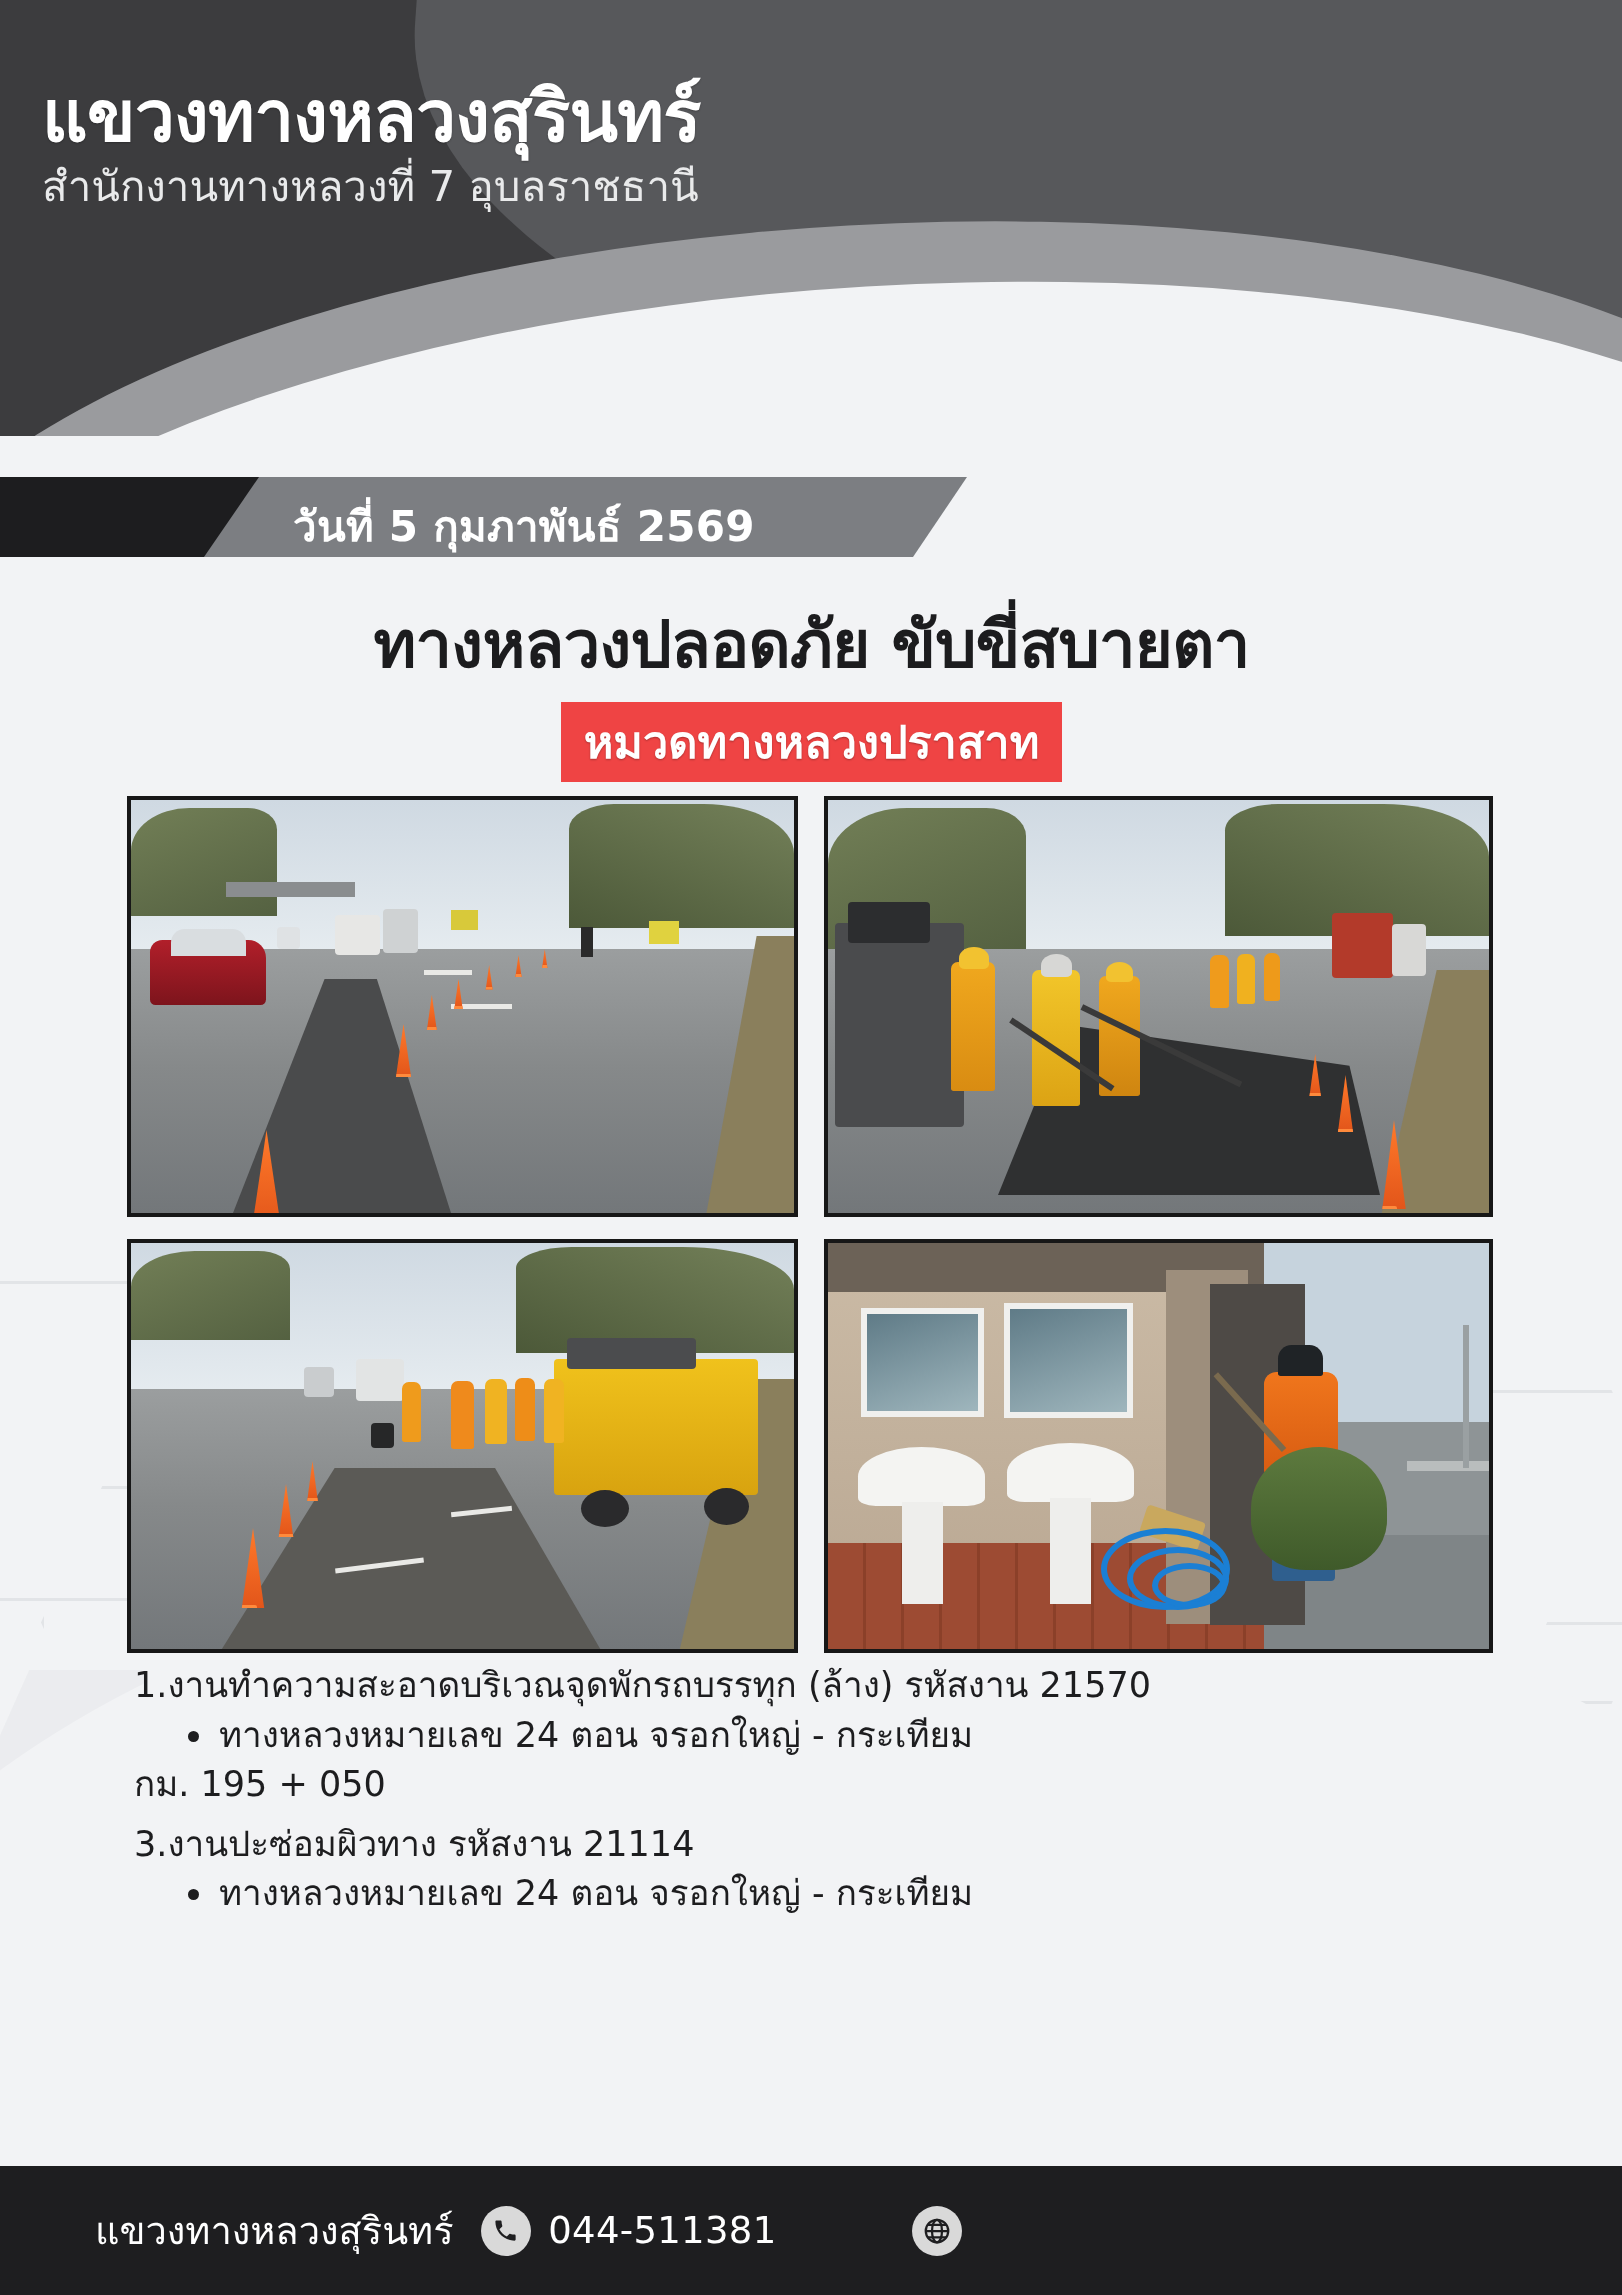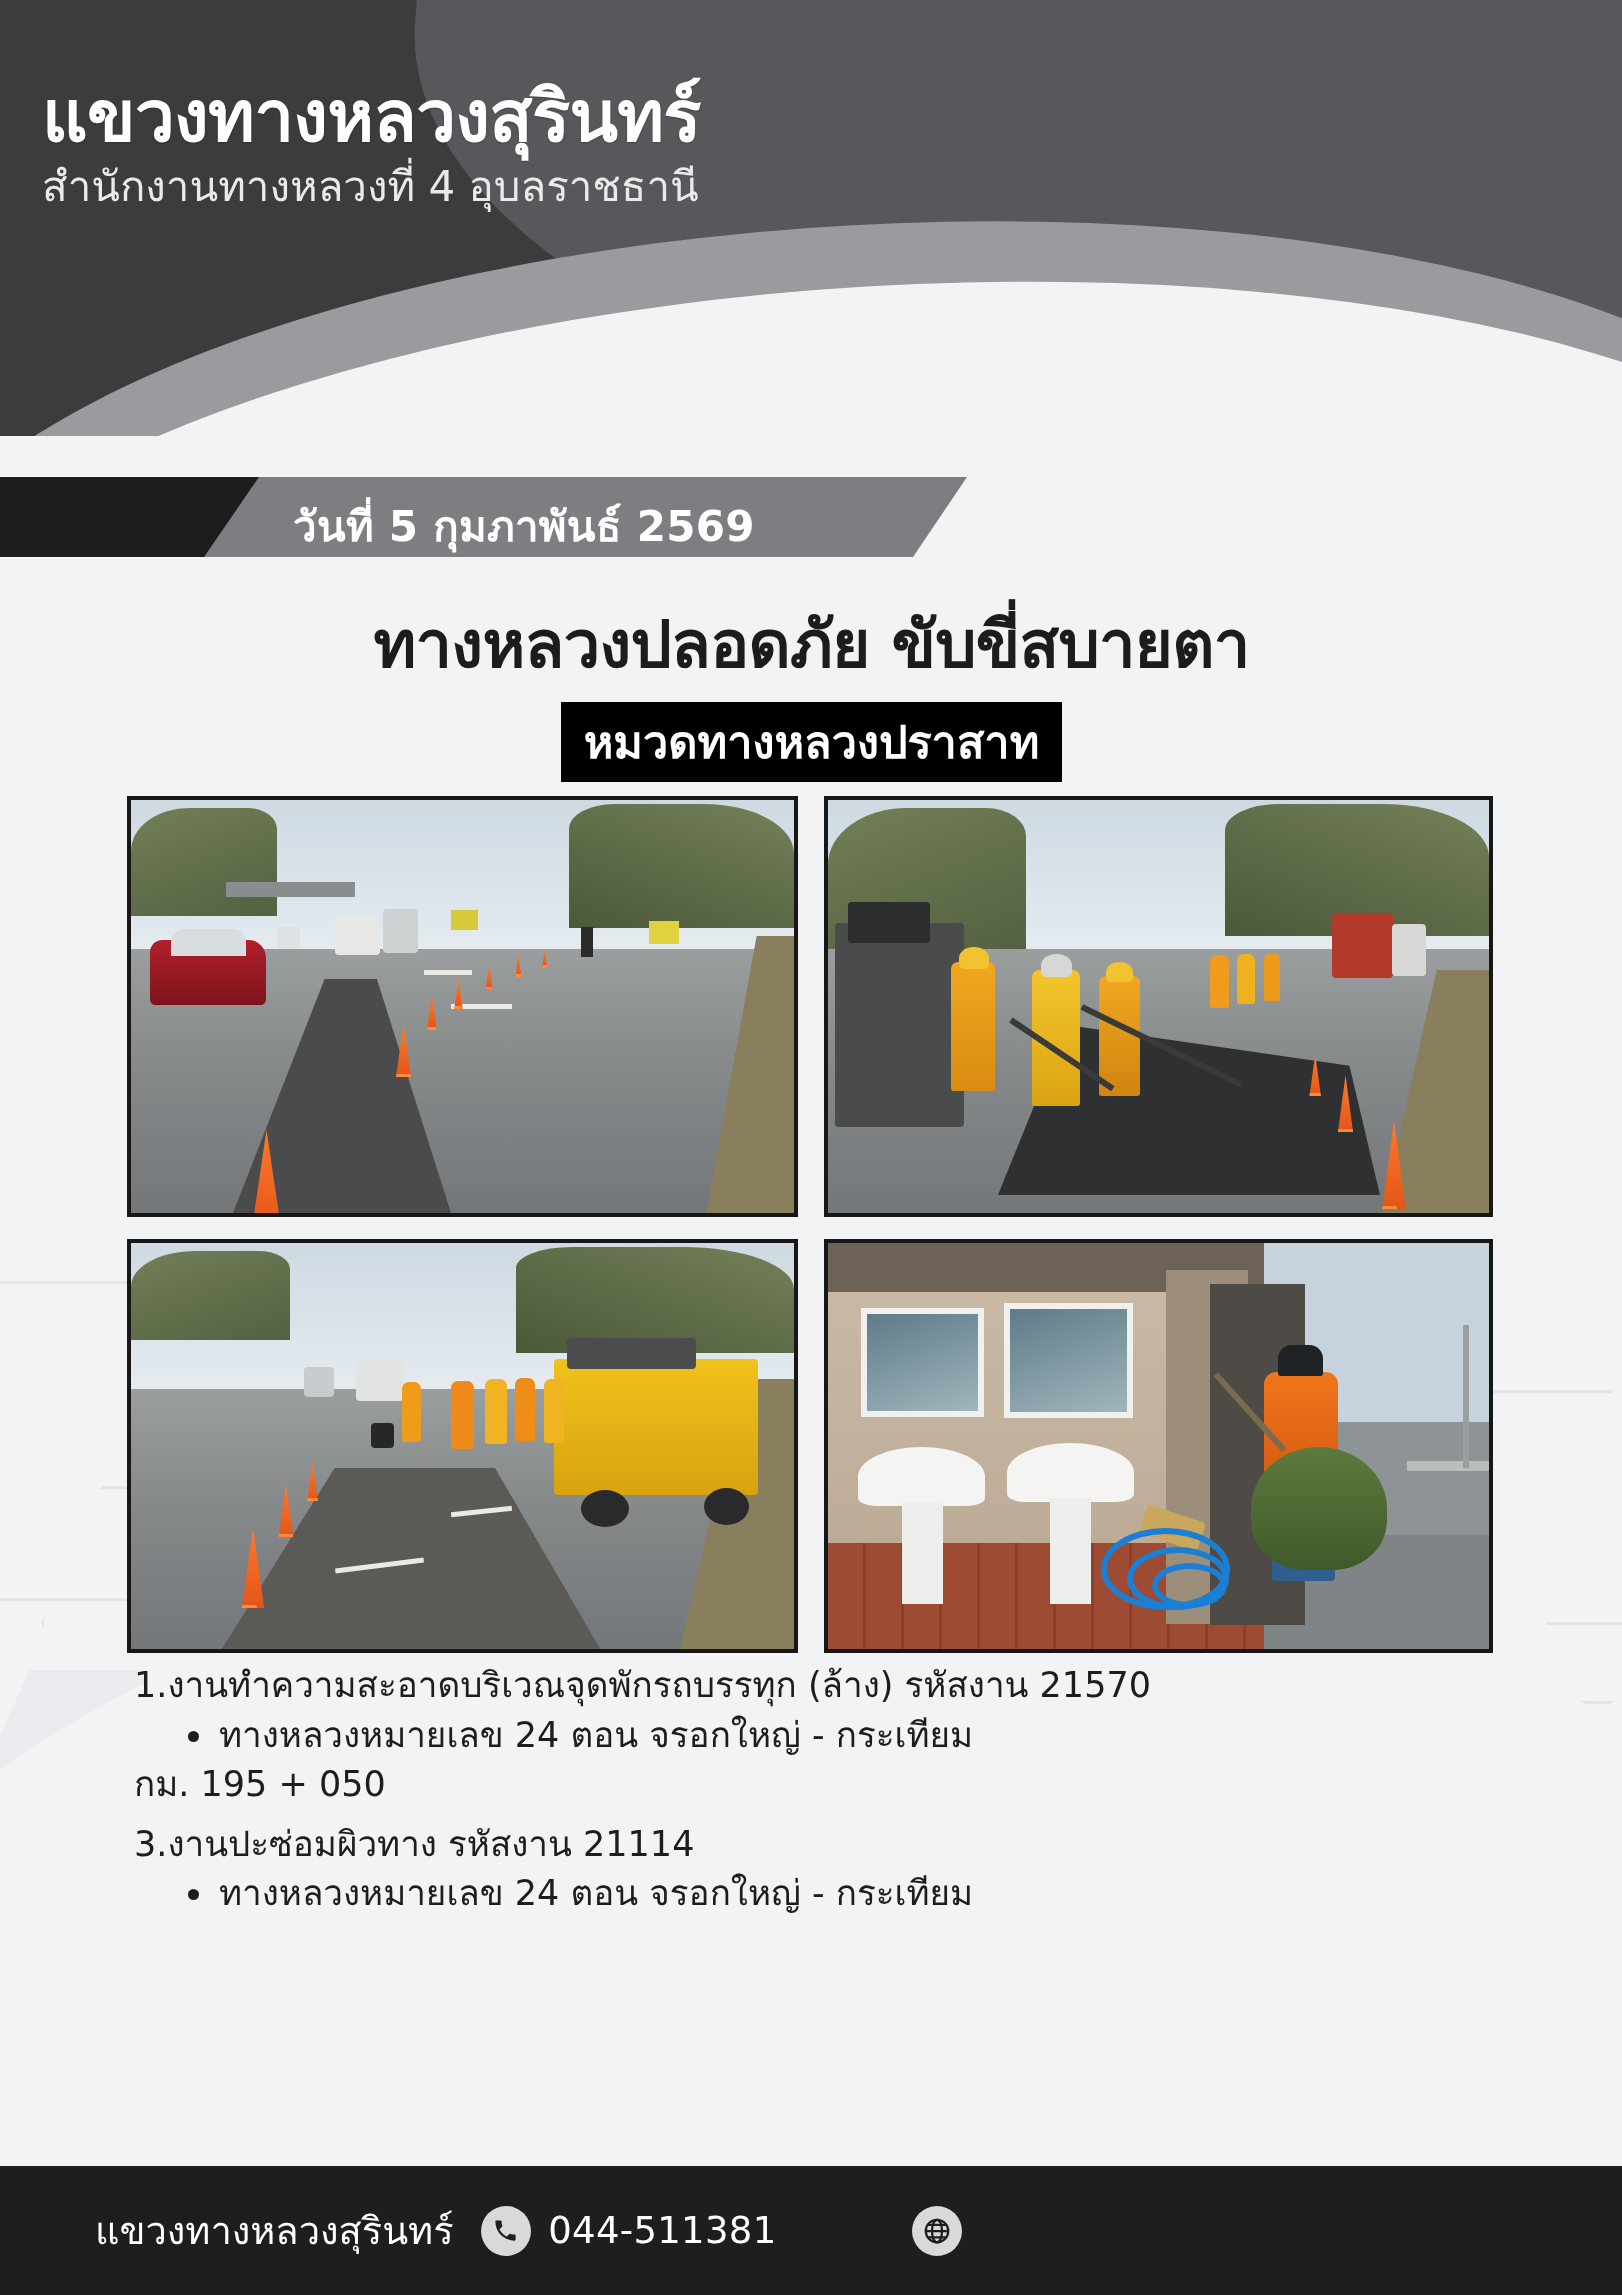--- a/index.html
+++ b/index.html
@@ -199,21 +199,21 @@
     top: 702px;
     text-align: center;
     z-index: 4;
   }
   .subheadline {
     display: inline-block;
     font-size: 45px;
     font-weight: 700;
     color: #ffffff;
     padding: 4.1px 23px;
-    background: #000000;
+    background: #ef4444;
     text-shadow: 0 1.4px 2px rgba(0,0,0,0.3);
     text-align: right;
   }
 
   
   .photos {
     position: absolute;
     left: 127px;
     top: 796px;
     width: 1366px;
@@ -363,21 +363,21 @@
   </div>
 
   <div class="header">
     <div class="header-bg-dark"></div>
     <div class="header-curve-gray2"></div>
     <div class="header-curve-light"></div>
     <div class="header-curve-white"></div>
 
     <div class="header-text">
       <div class="org-title">แขวงทางหลวงสุรินทร์</div>
-      <div class="org-sub">สำนักงานทางหลวงที่ 4 อุบลราชธานี</div>
+      <div class="org-sub">สำนักงานทางหลวงที่ 7 อุบลราชธานี</div>
     </div>
   </div>
 
 
   <div class="ribbon-row">
     <div class="ribbon-black"></div>
     <div class="ribbon-gray"></div>
     <div class="ribbon-label">วันที่ 5 กุมภาพันธ์ 2569</div>
   </div>
 

